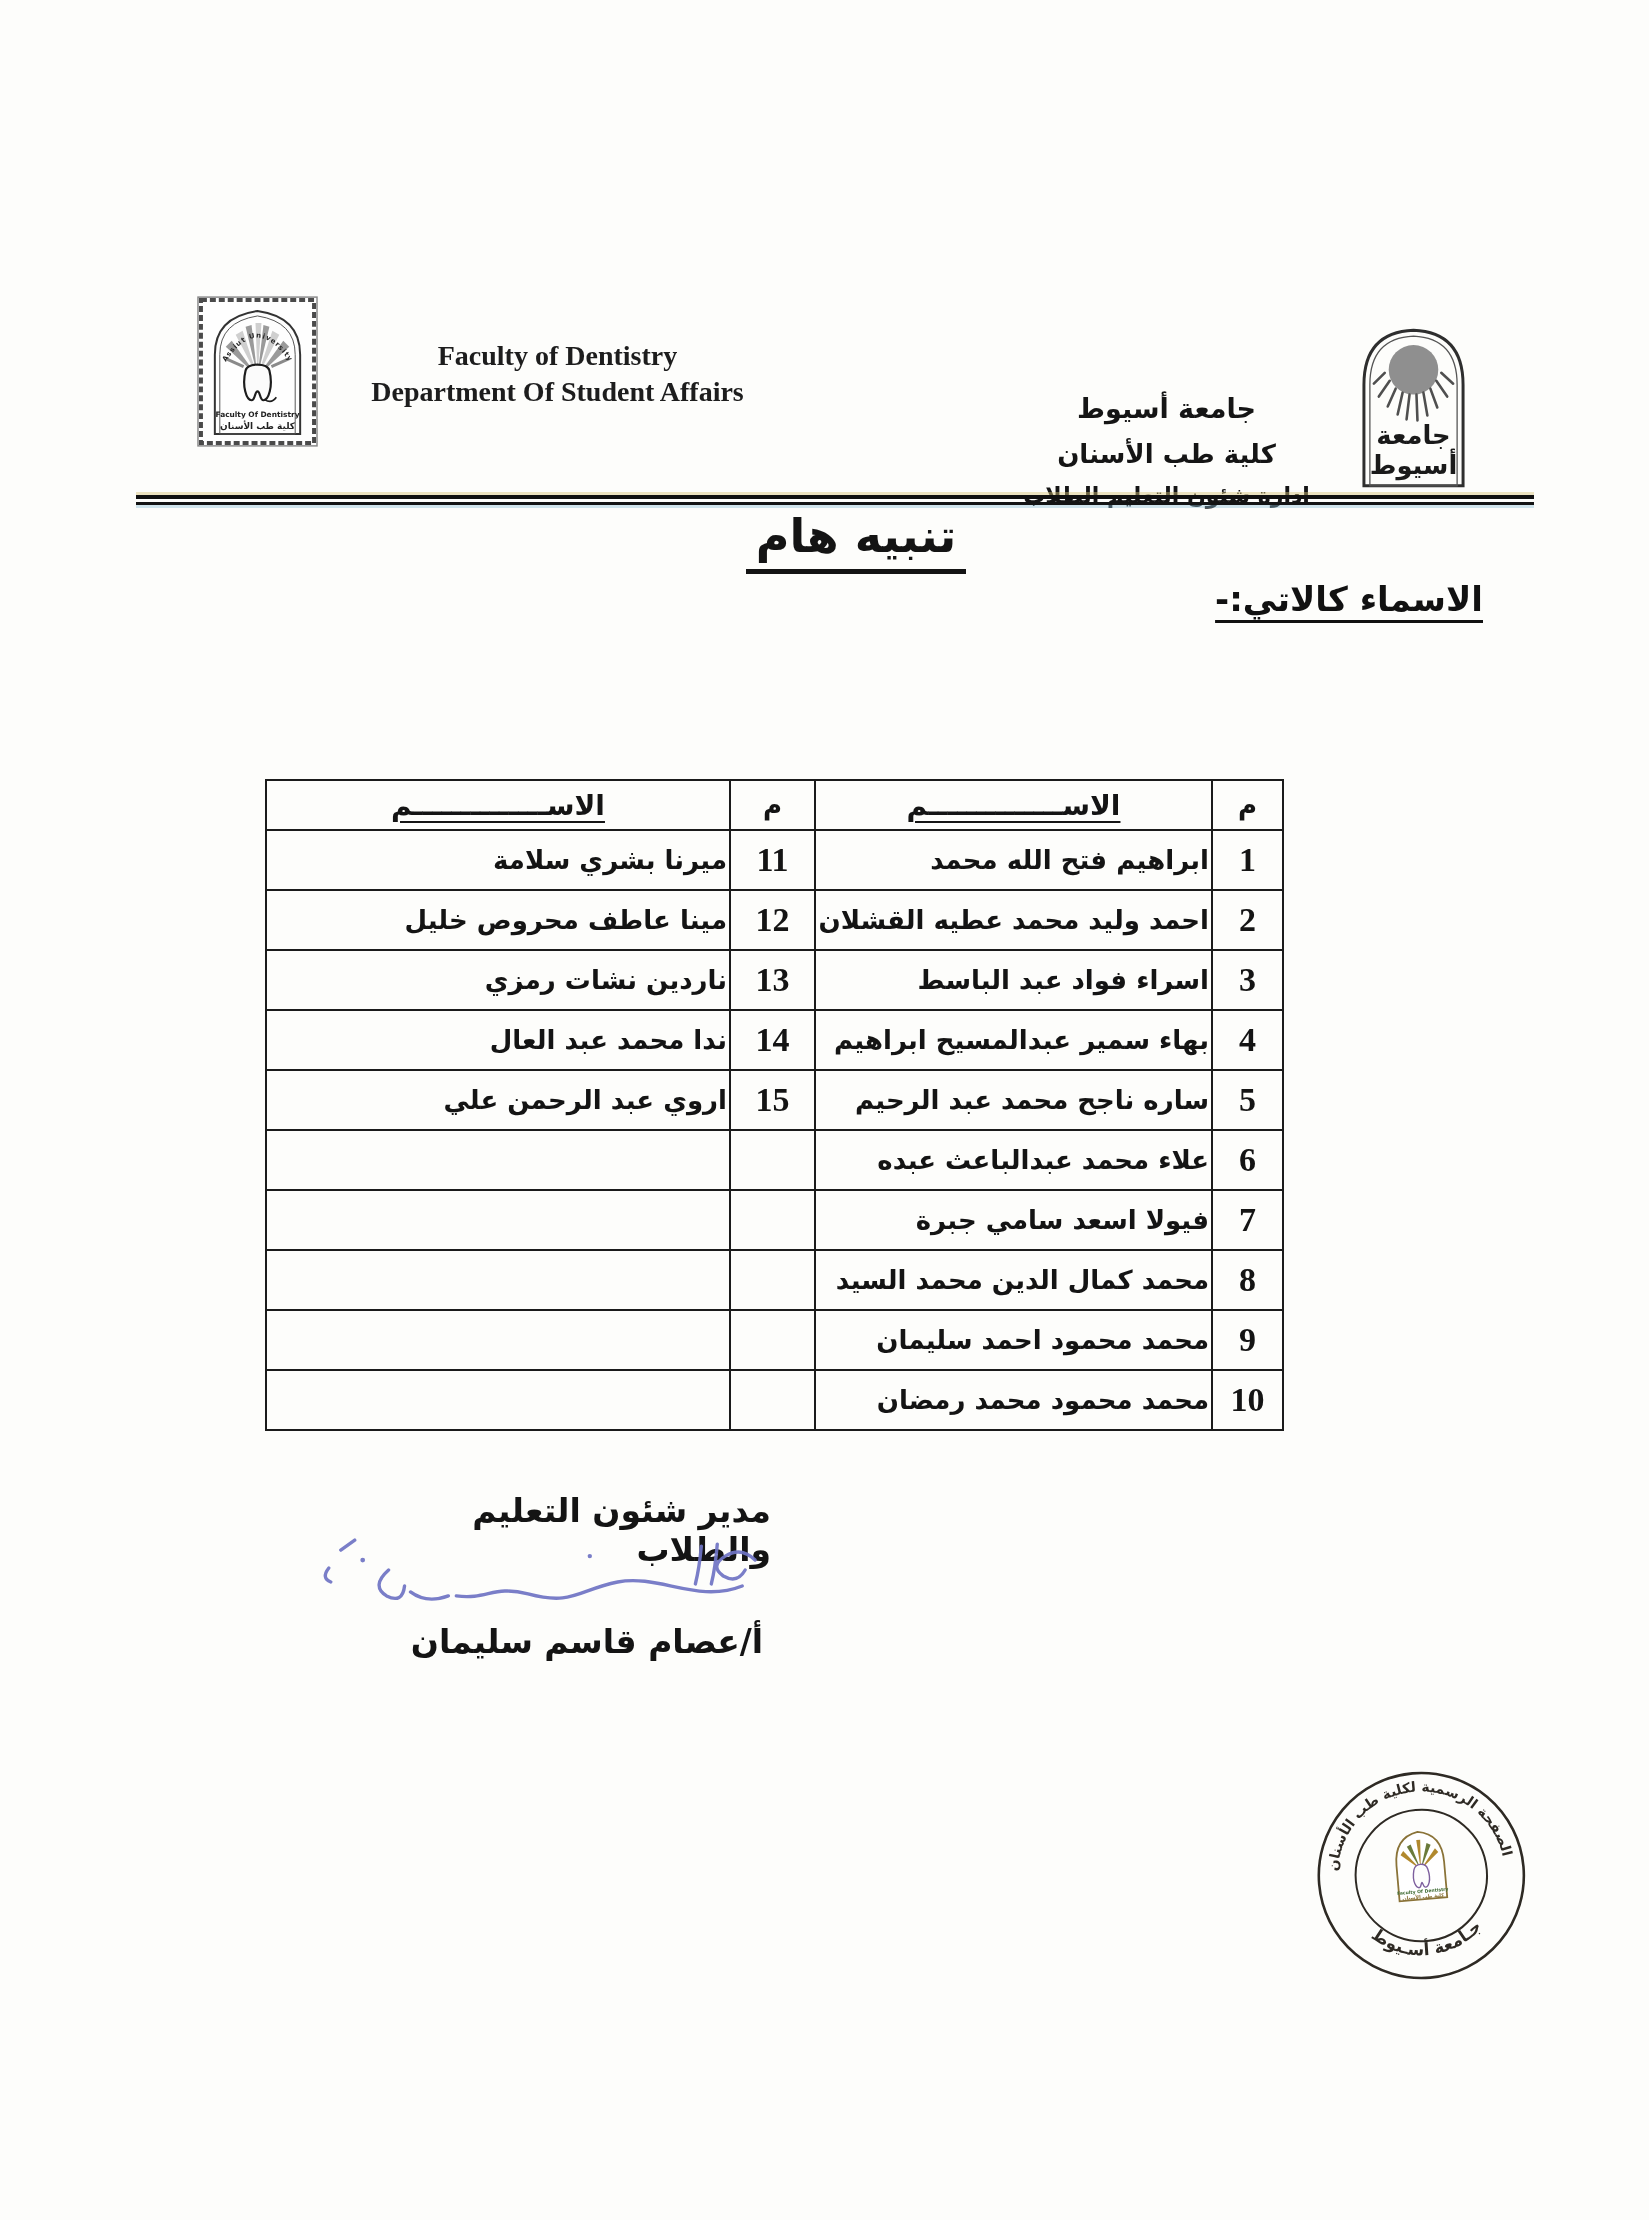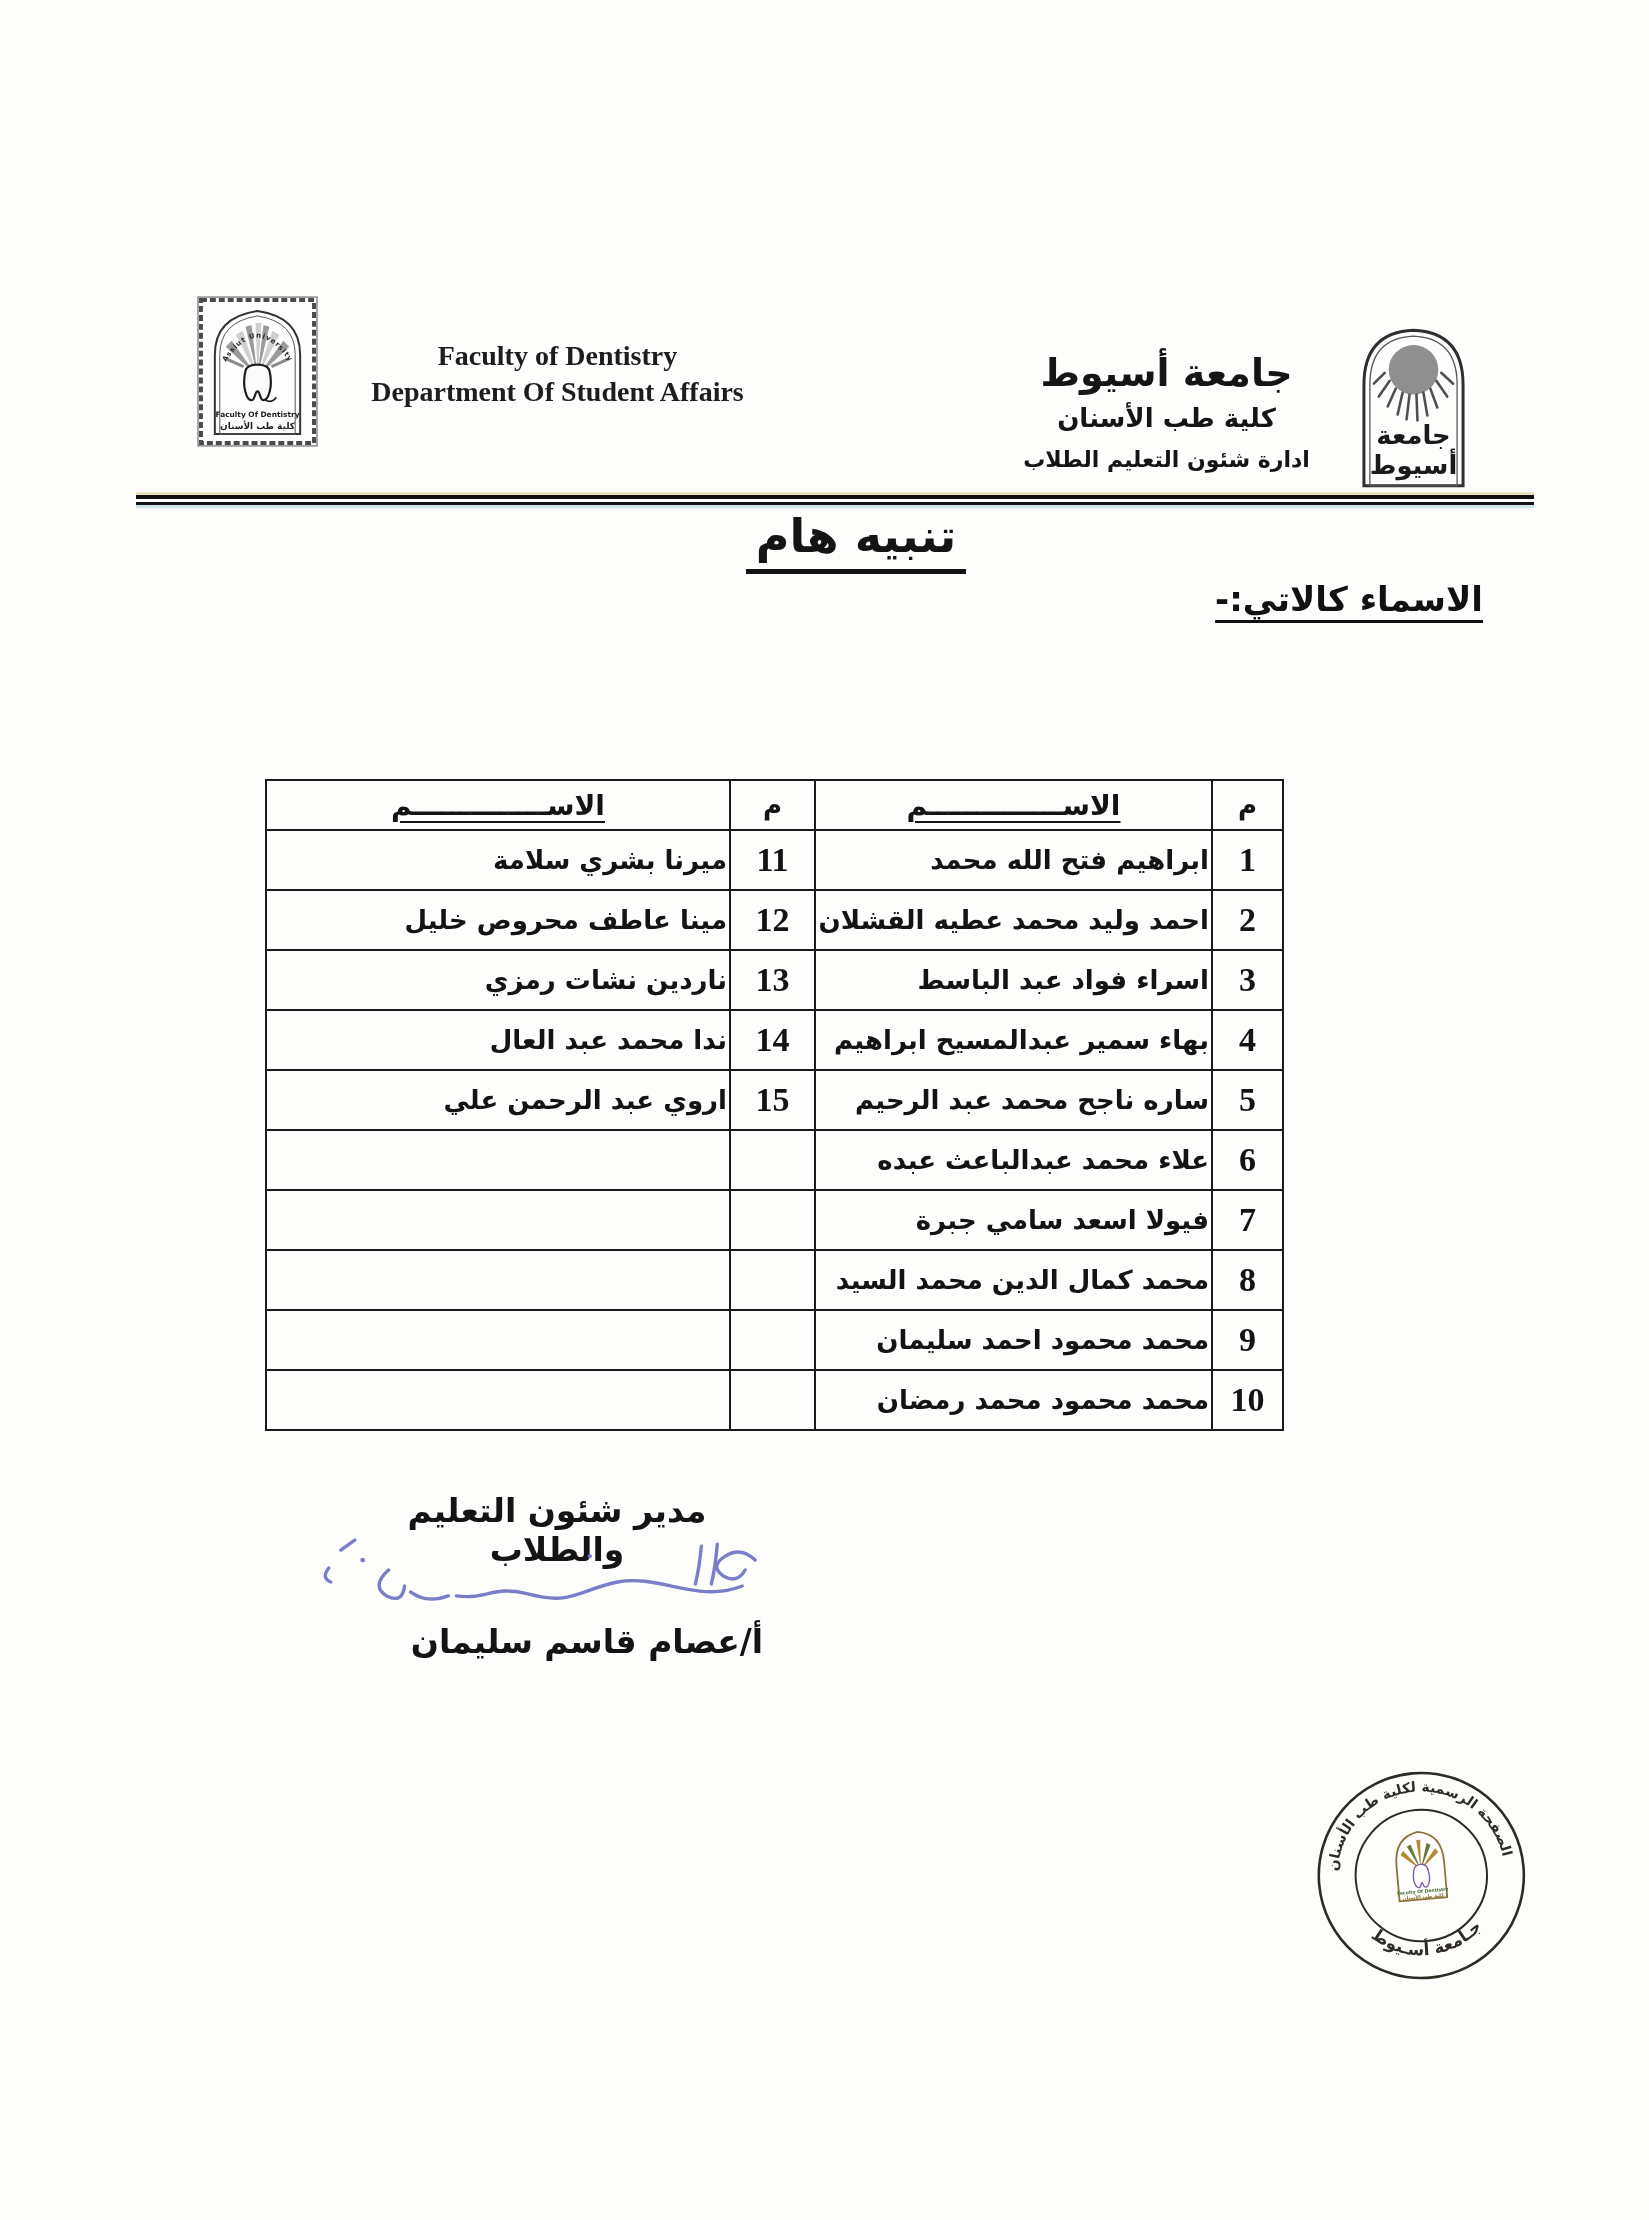--- a/index.html
+++ b/index.html
@@ -7,21 +7,21 @@
         font-family:"DejaVu Sans",sans-serif;color:#141414;}
   .abs{position:absolute;}
 
   
   .eng-block{left:289px;top:338px;width:537px;text-align:center;
              font-family:"Liberation Serif",serif;font-weight:bold;color:#1d1d1d;}
   .eng-1{font-size:31px;line-height:37px;}
   .eng-2{font-size:28px;line-height:36px;}
   .eng-3{font-size:28px;line-height:36px;}
   .ar-block{left:1017px;top:350px;width:299px;text-align:center;direction:rtl;font-weight:bold;color:#151515;}
-  .ar-1{font-size:38px;line-height:46px;}
+  .ar-1{font-size:27px;line-height:46px;margin-top:36px;}
   .ar-2{font-size:26px;line-height:44px;}
   .ar-3{font-size:22px;line-height:40px;}
 
   
   .sep{left:136px;top:495px;width:1398px;}
   .sep .l1{height:4px;background:#101010;box-shadow:0 -3px 0 rgba(214,196,120,.45);}
   .sep .gap{height:3px;}
   .sep .l2{height:3px;background:#141414;box-shadow:0 3px 0 rgba(140,190,215,.4);}
 
   
@@ -41,21 +41,21 @@
   table.roster{width:1016px;border-collapse:collapse;direction:rtl;table-layout:fixed;}
   table.roster td,table.roster th{border:2px solid #1b1b1b;overflow:hidden;white-space:nowrap;}
   tr.hdr{height:50px;}
   tr.row{height:60px;}
   th.h-num{font-size:26px;font-weight:bold;}
   th.h-name{font-size:28px;font-weight:bold;text-decoration:underline;text-decoration-thickness:2px;text-underline-offset:6px;}
   td.c-num{text-align:center;font-family:"Liberation Serif",serif;font-weight:bold;font-size:34px;}
   td.c-name{text-align:right;padding-right:2px;font-weight:bold;font-size:26px;}
 
   
-  .sig-title{left:343px;top:1491px;width:428px;text-align:center;direction:rtl;font-weight:bold;font-size:33px;}
+  .sig-title{left:343px;top:1491px;width:428px;direction:rtl;font-weight:bold;font-size:33px;}
   .sig-name{left:403px;top:1622px;width:368px;text-align:center;direction:rtl;font-weight:bold;font-size:33px;}
   .sig-ink{left:289px;top:1526px;}
 
   
   .stamp{left:1313px;top:1767px;transform:rotate(-5deg);}
 </style>
 </head>
 <body>
 
 <div class="page">

